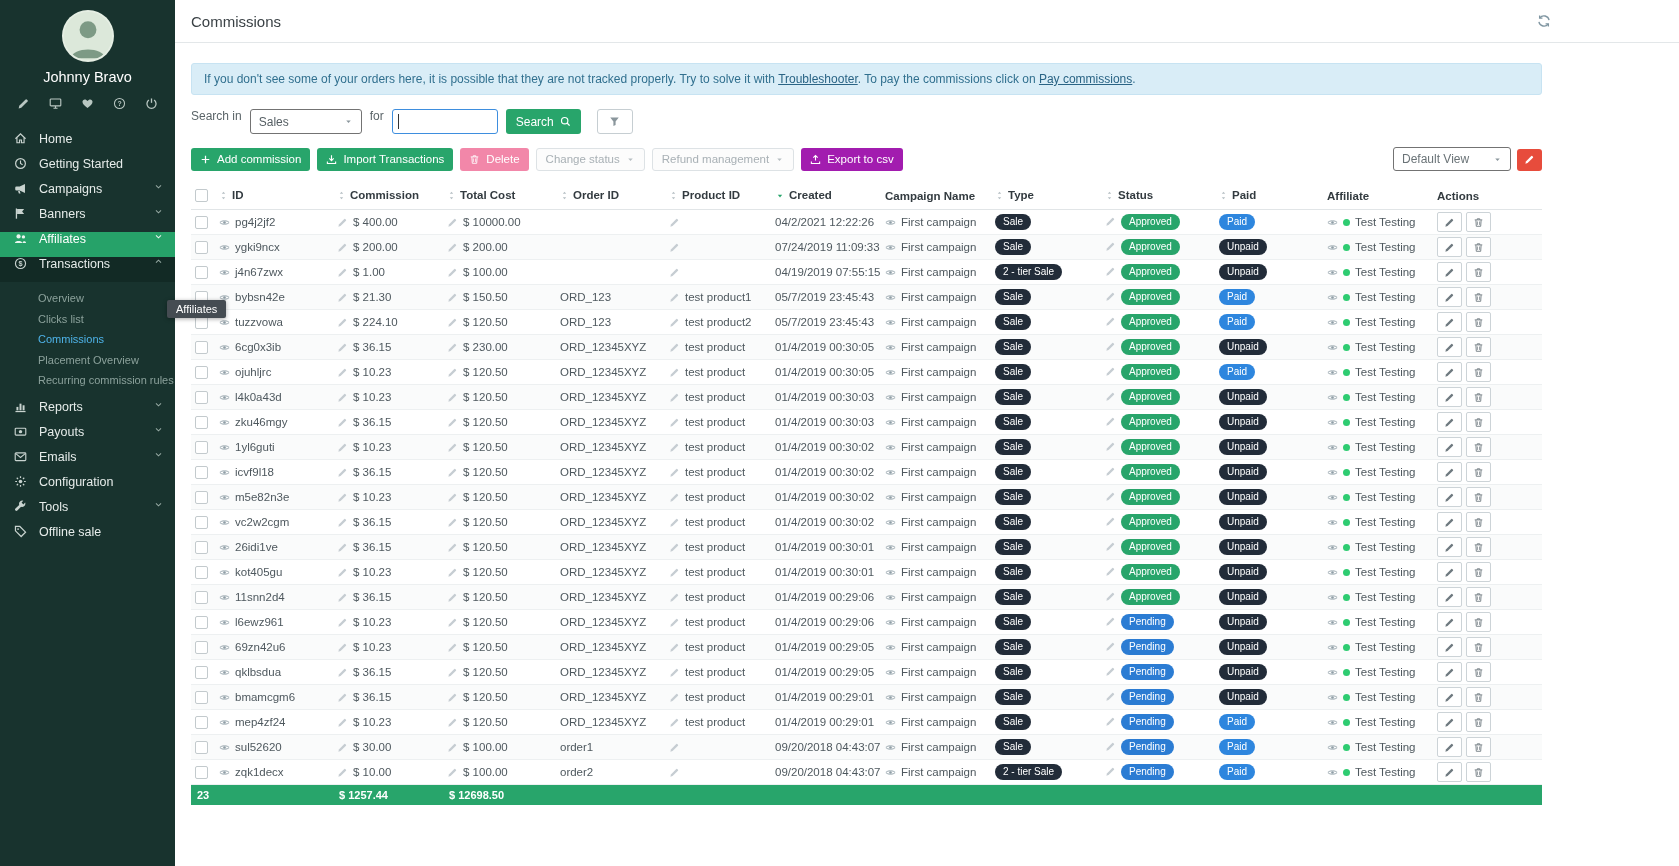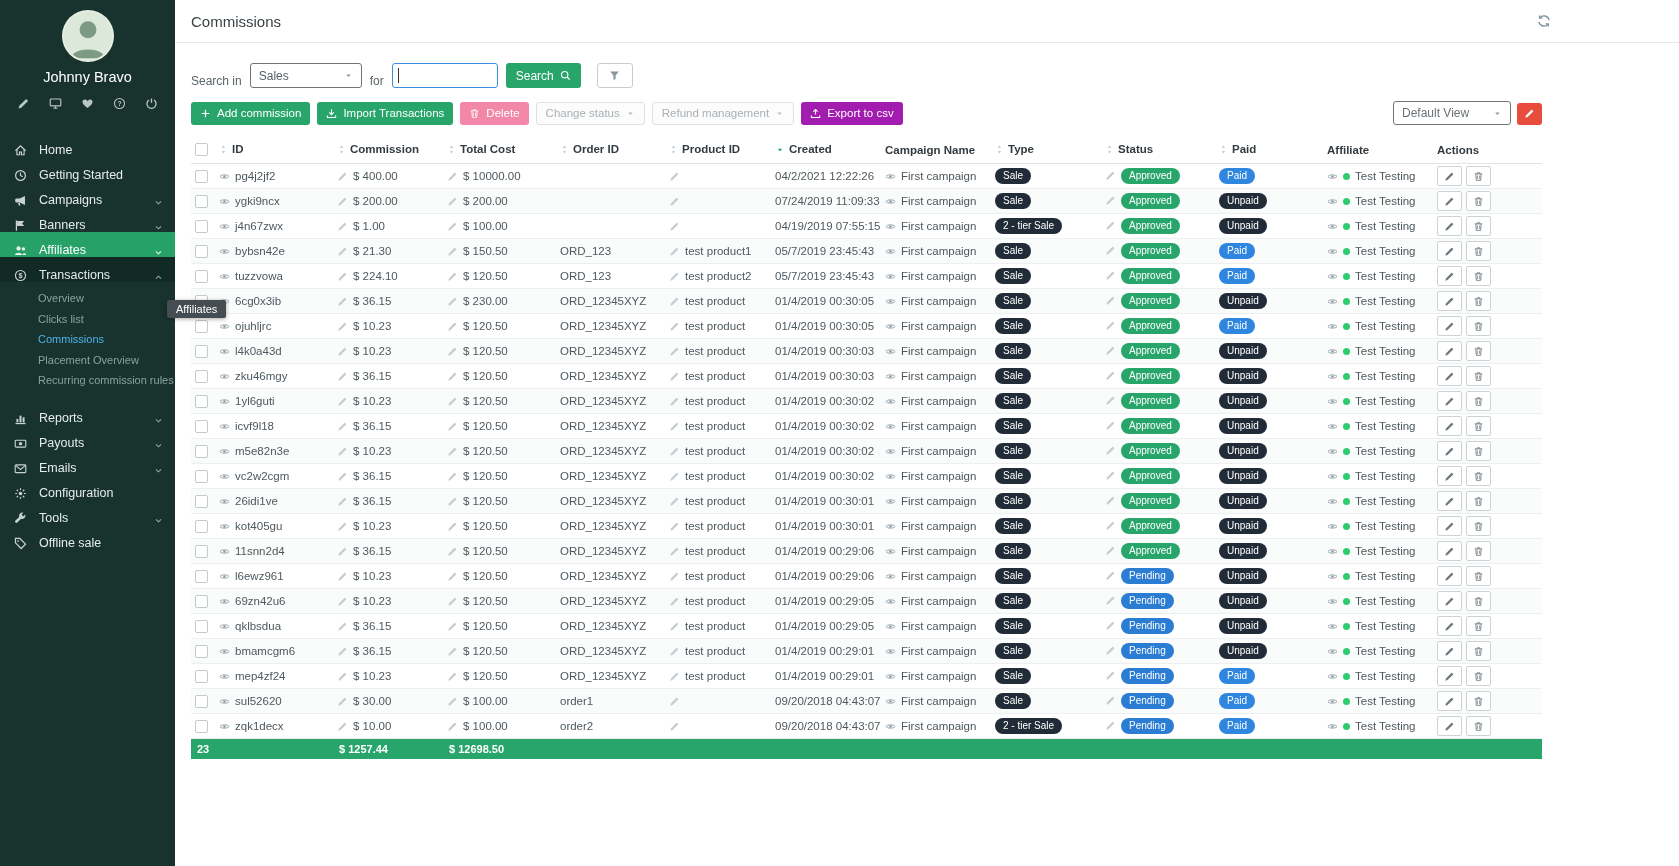--- a/index.html
+++ b/index.html
@@ -13,21 +13,21 @@
 .sb-top{display:flex;height:43px;align-items:stretch}
 .back-btn{width:43px;display:flex;align-items:center;justify-content:center;background:#2f8e7b;color:#fff;font-size:15px;cursor:pointer}
 .brand{flex:1;display:flex;align-items:center;justify-content:center;gap:5px;color:#fff;font-size:11px;font-weight:bold;font-style:italic;letter-spacing:.2px;cursor:pointer}
 .brand .ic{font-size:15px}
 .profile{text-align:center;padding-top:10px}
 .avatar{width:52px;height:52px;margin:0 auto;border-radius:50%;overflow:hidden;border:2px solid rgba(255,255,255,.25);cursor:pointer;background:#dce8da}
 .user-name{margin-top:7px;font-size:14.5px;color:#fff}
 .quick-icons{display:flex;justify-content:center;gap:19px;margin:12px 0 0;color:#b9c7c2;font-size:13px}
 .quick-icons .qi{cursor:pointer;display:flex}
 nav{margin-top:22px}
-.nav-item{display:flex;align-items:flex-end;height:25px;padding:0 12px 0 14px;font-size:12.5px;color:#e6ecea;cursor:pointer}
+.nav-item{display:flex;align-items:flex-start;height:25px;padding:0 12px 0 14px;font-size:12.5px;color:#e6ecea;cursor:pointer}
 .nav-item .ni-icon{font-size:13px;width:15px;margin-right:10px;color:#c8d3cf;display:flex;align-items:center}
 .nav-item .ni-label{white-space:nowrap}
 .nav-item .chev{margin-left:auto;font-size:9px;color:#94a8a2;display:flex}
 .nav-item.active{background:#26a269;color:#fff}
 .nav-item.active .ni-icon,.nav-item.active .chev{color:#eaf6ef}
 .nav-item.hover{background:#122a25}
 .submenu{padding:6px 0 9px}
 .sub-item{height:20.5px;line-height:20.5px;padding-left:38px;font-size:11px;color:#8ba19b;cursor:pointer;white-space:nowrap}
 .sub-item.active{color:#4eb3e9}
 .tooltip{position:fixed;left:167px;top:300px;background:#454c52;color:#fff;font-size:11px;padding:3px 9px;border-radius:2px;z-index:50;box-shadow:0 1px 4px rgba(0,0,0,.35);white-space:nowrap}
@@ -36,21 +36,21 @@
 .main{flex:1;display:flex;flex-direction:column;min-width:0}
 .topbar{height:43px;flex:0 0 43px;border-bottom:1px solid #e3e7e9;display:flex}
 .topbar-inner{width:1392px;display:flex;justify-content:space-between;align-items:center;padding:0 16px}
 .page-title{font-size:15px;font-weight:400;color:#3b4246}
 .refresh{color:#7f95a1;font-size:14px;cursor:pointer;display:flex}
 .content{padding:20px 16px 0;width:1383px}
 
 .banner{background:#d9edf7;border:1px solid #c7e3f2;color:#31708f;font-size:12px;padding:8px 12px;border-radius:3px;margin-bottom:14px}
 .banner-link{color:#2a6485;text-decoration:underline;cursor:pointer}
 
-.search-row{display:flex;align-items:flex-end;gap:8px;margin-bottom:13px;font-size:12px;color:#5b6569}
+.search-row{display:flex;align-items:flex-start;gap:8px;margin-bottom:13px;font-size:12px;color:#5b6569}
 .select{height:25px;background:#fff;border:1px solid #737373;border-radius:3px;display:flex;align-items:center;justify-content:space-between;padding:0 8px;color:#555e63;cursor:pointer;font-size:12px}
 .scope-select{width:112px}
 .sel-caret{font-size:9px;color:#8a969c;display:flex}
 .input-wrap{position:relative;display:inline-flex}
 .search-input{width:106px;height:25px;border:1px solid #3e8ede;border-radius:3px;outline:none;padding:0 6px;font-size:12px;font-family:inherit}
 .caret-line{position:absolute;left:6px;top:5px;width:1px;height:15px;background:#333}
 .btn{height:25px;border:none;border-radius:3px;display:inline-flex;align-items:center;gap:6px;padding:0 10px;font-size:12px;color:#fff;cursor:pointer;font-family:inherit;white-space:nowrap}
 .btn-green{background:#28a56b}
 .icon-btn{width:36px;height:25px;background:#fff;border:1px solid #c6ced2;border-radius:3px;display:inline-flex;align-items:center;justify-content:center;color:#8a969c;cursor:pointer;margin-left:8px;font-size:11px}
 
@@ -305,20 +305,21 @@
               <path d="M3 1.6v3.2h3.2" fill="none" stroke="currentColor" stroke-width="1.5"></path>
               <path d="M2.2 9a6 6 0 0 0 10.6 2.6" fill="none" stroke="currentColor" stroke-width="1.5"></path>
               <path d="M13 14.4v-3.2h-3.2" fill="none" stroke="currentColor" stroke-width="1.5"></path>
             </svg>
           </span>
       </div>
     </header>
 
     <div class="content">
 
+      <div class="banner"><span>If you don't see some of your orders here, it is possible that they are not tracked properly. Try to solve it with </span><a class="banner-link">Troubleshooter</a><span>. To pay the commissions click on </span><a class="banner-link">Pay commissions</a><span>.</span></div>
 
       <div class="search-row">
         <span class="lbl">Search in</span>
         <div class="select scope-select">
           <span>Sales</span>
           <span class="sel-caret">
               <svg class="ic" viewBox="0 0 16 16" aria-hidden="true">
                 <path d="M4 6.2h8L8 10.6z" fill="currentColor"></path>
               </svg>
             </span>

